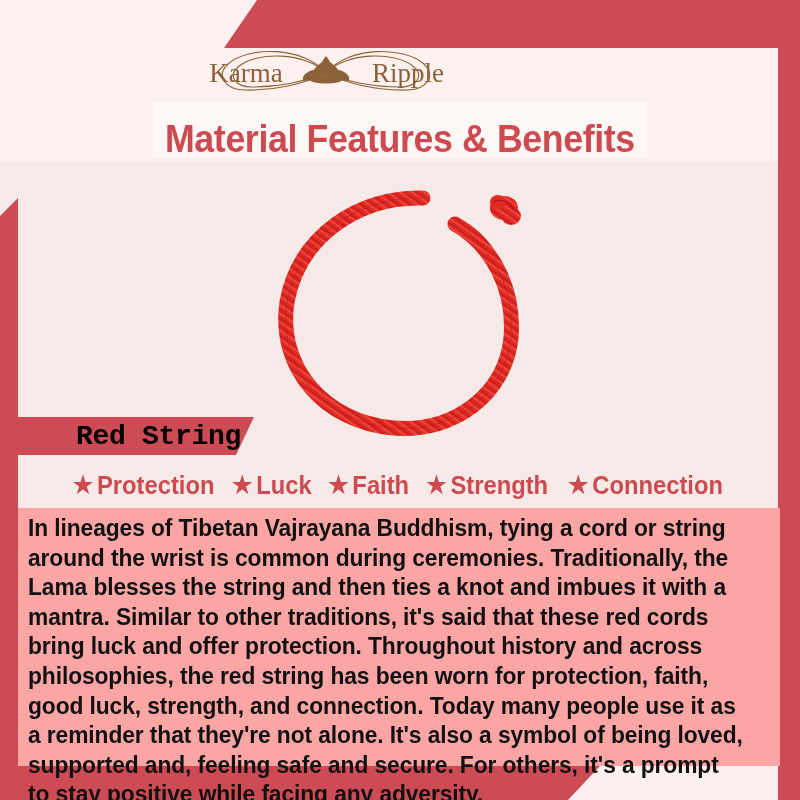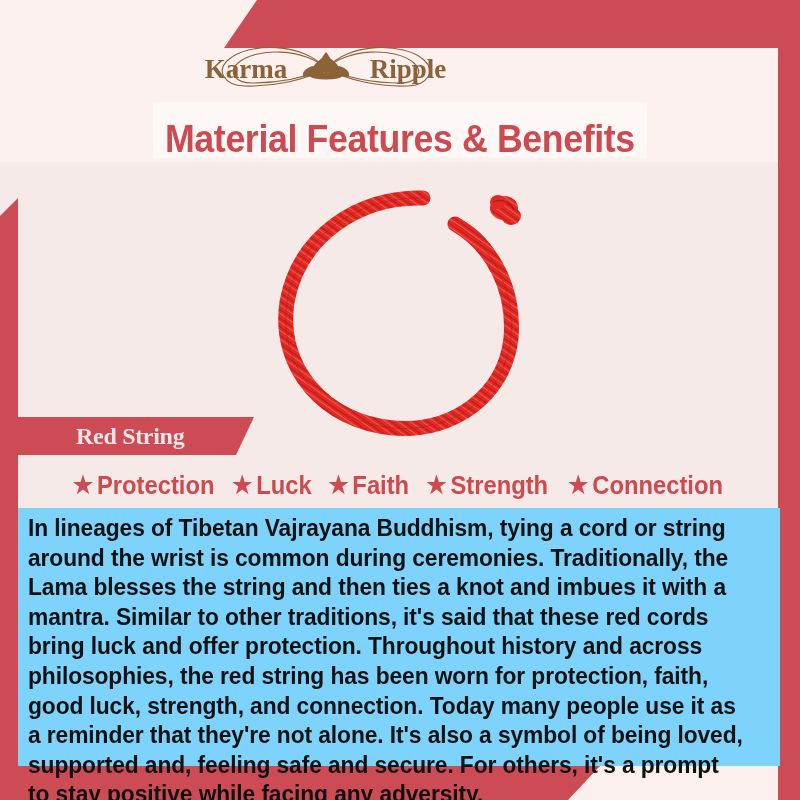--- a/index.html
+++ b/index.html
@@ -65,23 +65,22 @@
     clip-path: polygon(0 0, 100% 0, calc(100% - 32px) 100%, 0 100%);
   }
 
   
   .logo {
     position: absolute;
     top: 36px; left: 0;
     width: 652px;
     height: 70px;
     display: flex;
-    align-items: flex-start;
+    align-items: flex-end;
     justify-content: center;
-    font-weight: bold;
   }
   .logo-svg { display: block; }
 
   
   .title-band {
     position: absolute;
     left: 153px; top: 102px;
     width: 494px; height: 56px;
     background: #fdf8f6;
     display: flex;
@@ -112,24 +111,24 @@
     position: absolute;
     left: 18px; top: 417px;
     width: 236px; height: 38px;
     background: #cc4b55;
     clip-path: polygon(0 0, 100% 0, calc(100% - 18px) 100%, 0 100%);
     display: flex;
     align-items: center;
   }
   .ribbon-text {
     margin-left: 58px;
-    color: #e5e5e5;
-    font-family: Liberation Serif, serif;
-    font-weight: bold;
-    font-size: 24px;
+    color: #000000;
+    font-family: Liberation Mono, monospace;
+    font-weight: bold;
+    font-size: 28px;
     letter-spacing: -0.3px;
     white-space: nowrap;
   }
 
   
   .benefits {
     position: absolute;
     left: 18px; top: 466px;
     width: 760px; height: 38px;
     display: flex;
@@ -154,21 +153,21 @@
     line-height: 1;
   }
   .benefit + .benefit { margin-left: 12px; }
 
   
   .body-panel {
     position: absolute;
     left: 18px; top: 508px;
     width: 762px;
     height: 258px;
-    background: #7dd3fc;
+    background: #fca5a5;
     padding: 6px 14px 0 10px;
     box-sizing: border-box;
   }
   .body-text {
     margin: 0;
     color: #111111;
     font-family: "Liberation Sans Narrow", "Liberation Sans", sans-serif;
     font-weight: bold;
     font-size: 23.5px;
     line-height: 29.6px;

